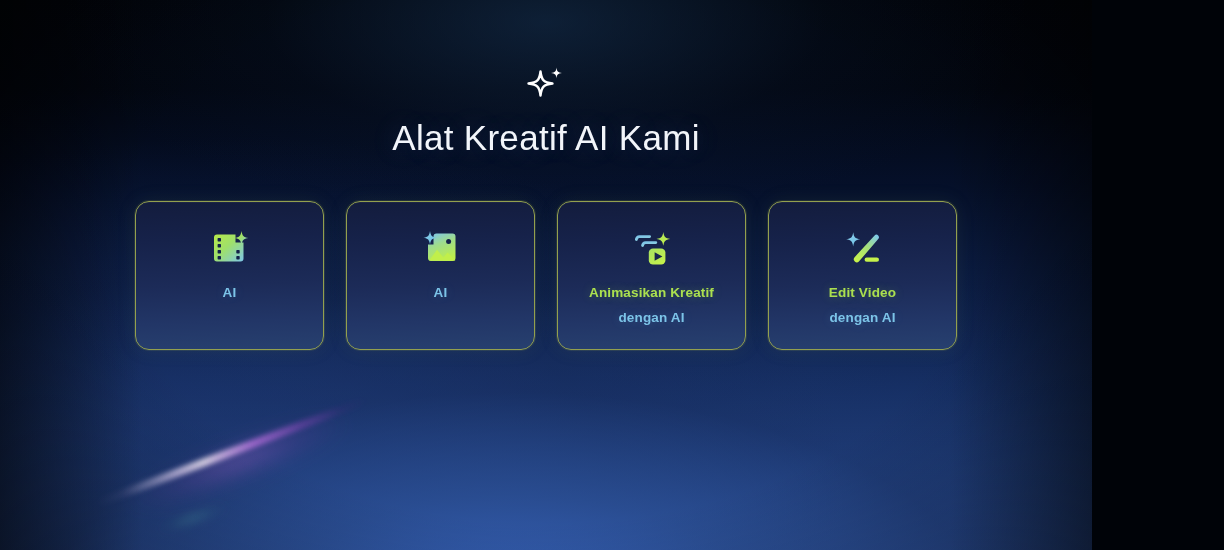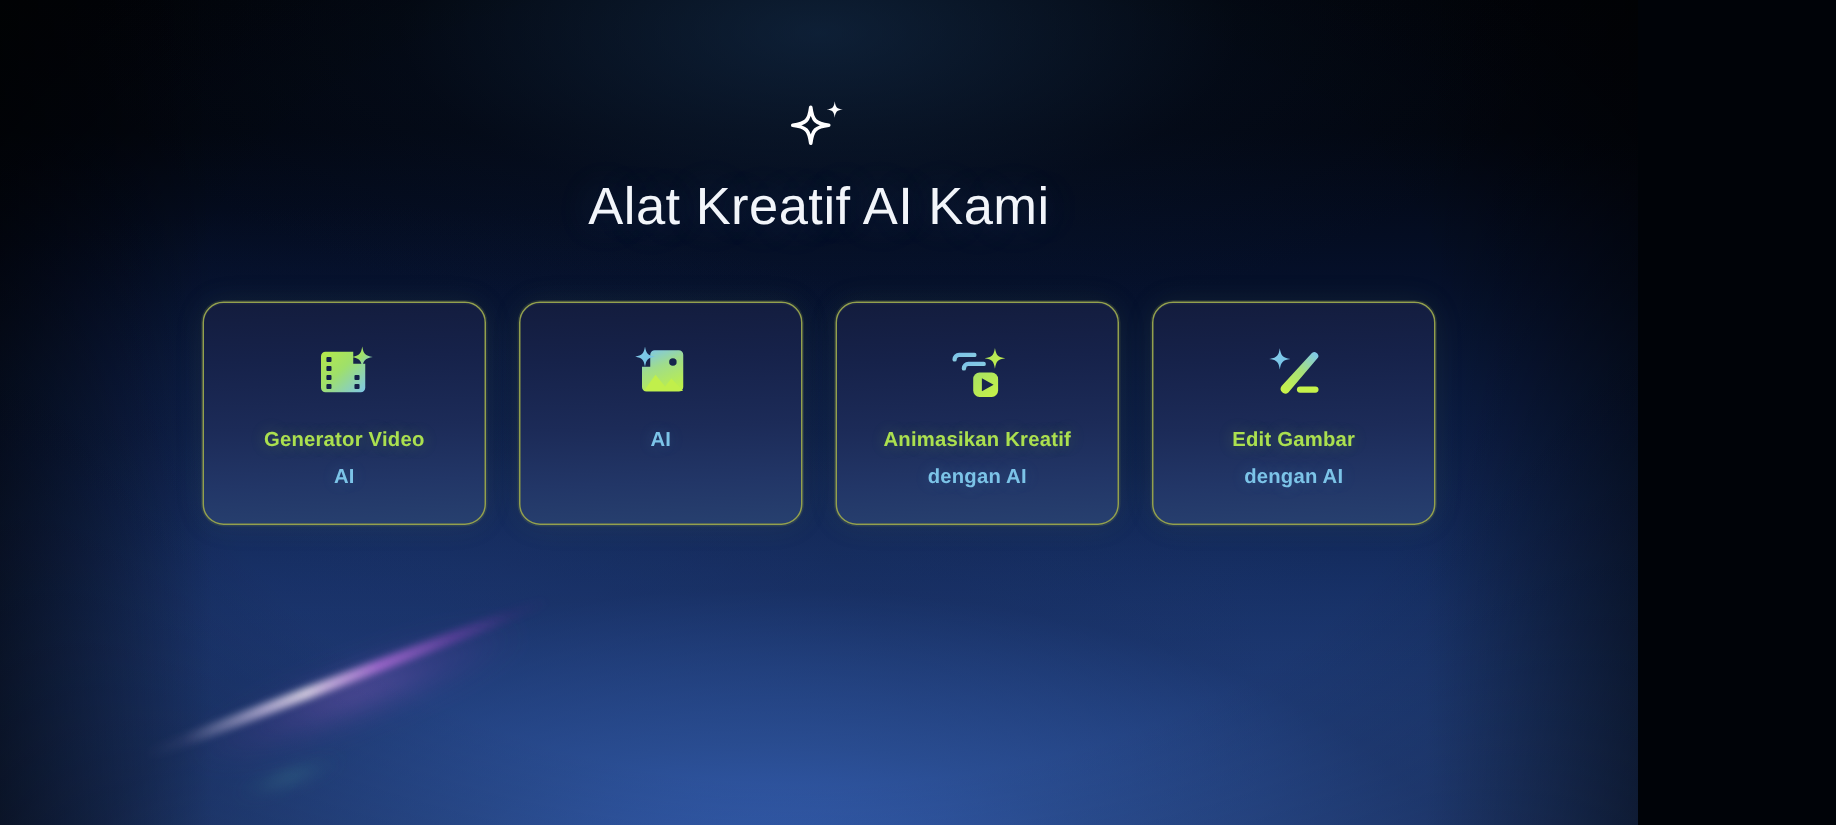--- a/index.html
+++ b/index.html
@@ -206,21 +206,20 @@
           <path d="M4 9.5 A3 3 0 0 1 7 6.5 L25.5 6.5 L25.5 14.5 L33.5 14.5 L33.5 30.5 A3 3 0 0 1 30.5 33.5 L7 33.5 A3 3 0 0 1 4 30.5 Z" fill="url(#g1)"></path>
           <rect x="7.6" y="10" width="3.4" height="3.4" rx="0.7" fill="#13224a"></rect>
           <rect x="7.6" y="16" width="3.4" height="3.4" rx="0.7" fill="#13224a"></rect>
           <rect x="7.6" y="22" width="3.4" height="3.4" rx="0.7" fill="#13224a"></rect>
           <rect x="7.6" y="28" width="3.4" height="3.4" rx="0.7" fill="#13224a"></rect>
           <rect x="26.3" y="22" width="3.4" height="3.4" rx="0.7" fill="#13224a"></rect>
           <rect x="26.3" y="28" width="3.4" height="3.4" rx="0.7" fill="#13224a"></rect>
           <path d="M31.5 3 C32.4 8.1 33.4 9.1 38.5 10 C33.4 10.9 32.4 11.9 31.5 17 C30.6 11.9 29.6 10.9 24.5 10 C29.6 9.1 30.6 8.1 31.5 3 Z" fill="url(#g1)"></path>
         </svg>
         <div class="card-text">
-          <span class="line1">Generator Video</span>
           <span class="line2">AI</span>
         </div>
       </div>
 
       <div class="card">
         <svg class="card-icon" viewBox="0 0 40 40">
           <defs>
             <linearGradient id="g2" x1="0.15" y1="0" x2="0.55" y2="1">
               <stop offset="0%" stop-color="#7fc7e8"></stop>
               <stop offset="42%" stop-color="#9fdc8c"></stop>
@@ -283,20 +282,20 @@
             <linearGradient id="g4b" x1="0" y1="0" x2="1" y2="1">
               <stop offset="0%" stop-color="#8ed3ef"></stop>
               <stop offset="100%" stop-color="#6dbde3"></stop>
             </linearGradient>
           </defs>
           <path d="M31.6 7.4 L11.4 29.4 A3.1 3.1 0 0 0 15.9 33.6 L35.0 11.2 A2.4 2.4 0 0 0 31.6 7.4 Z" fill="url(#g4a)"></path>
           <rect x="21.6" y="29.6" width="14.4" height="4.2" rx="2.1" fill="#c5f24b"></rect>
           <path d="M10.2 4.2 C11.05 9.4 12.1 10.45 17.3 11.3 C12.1 12.15 11.05 13.2 10.2 18.4 C9.35 13.2 8.3 12.15 3.1 11.3 C8.3 10.45 9.35 9.4 10.2 4.2 Z" fill="url(#g4b)"></path>
         </svg>
         <div class="card-text">
-          <span class="line1">Edit Gambar</span>
+          <span class="line1">Edit Video</span>
           <span class="line2">dengan AI</span>
         </div>
       </div>
 
     </div>
   </div>
 </div>
 
 </body></html>

